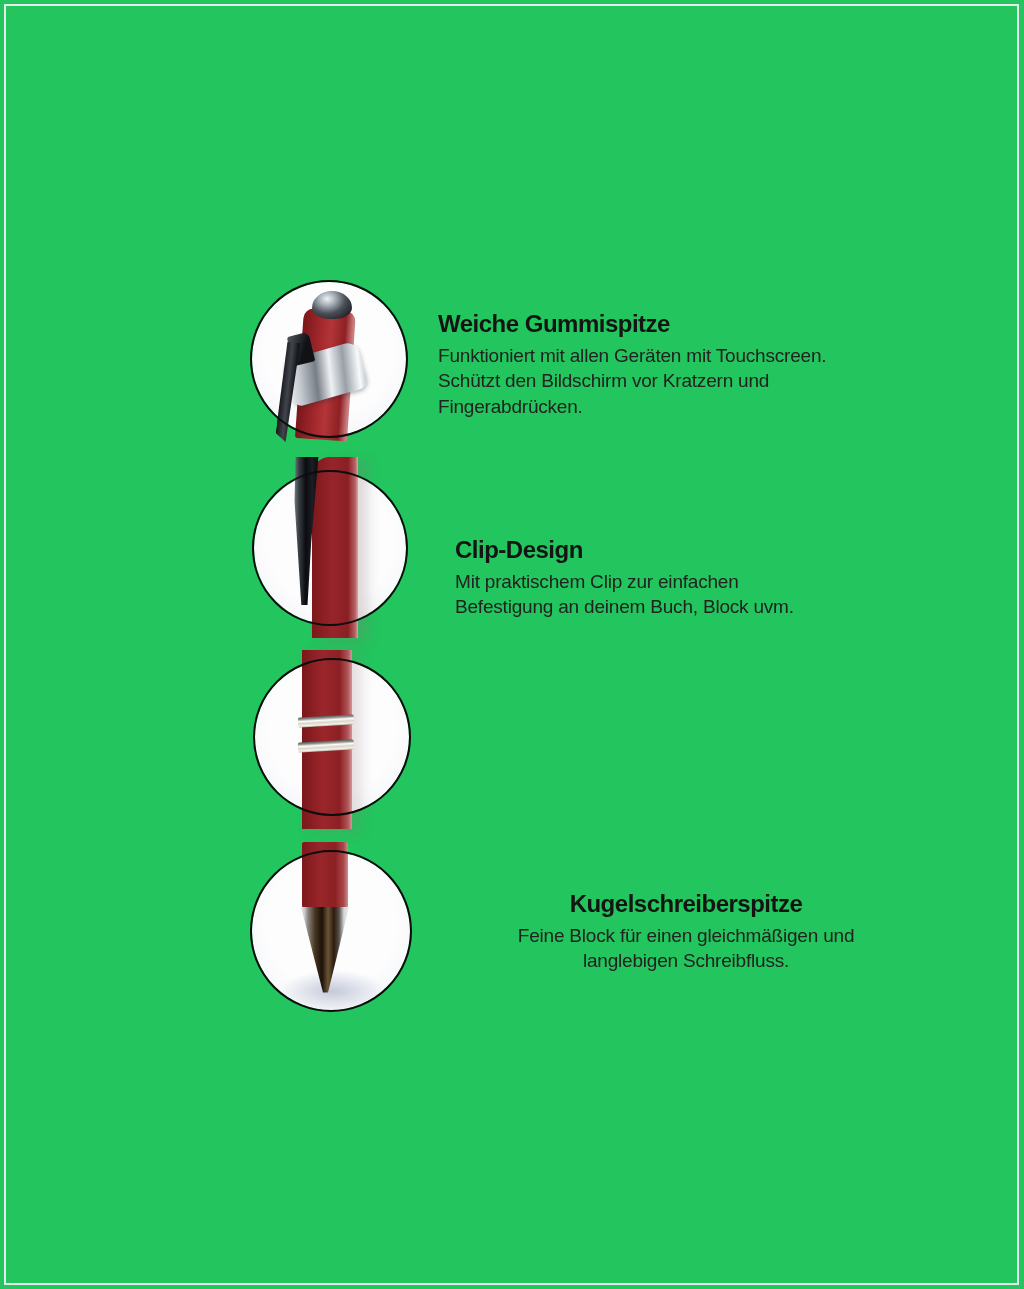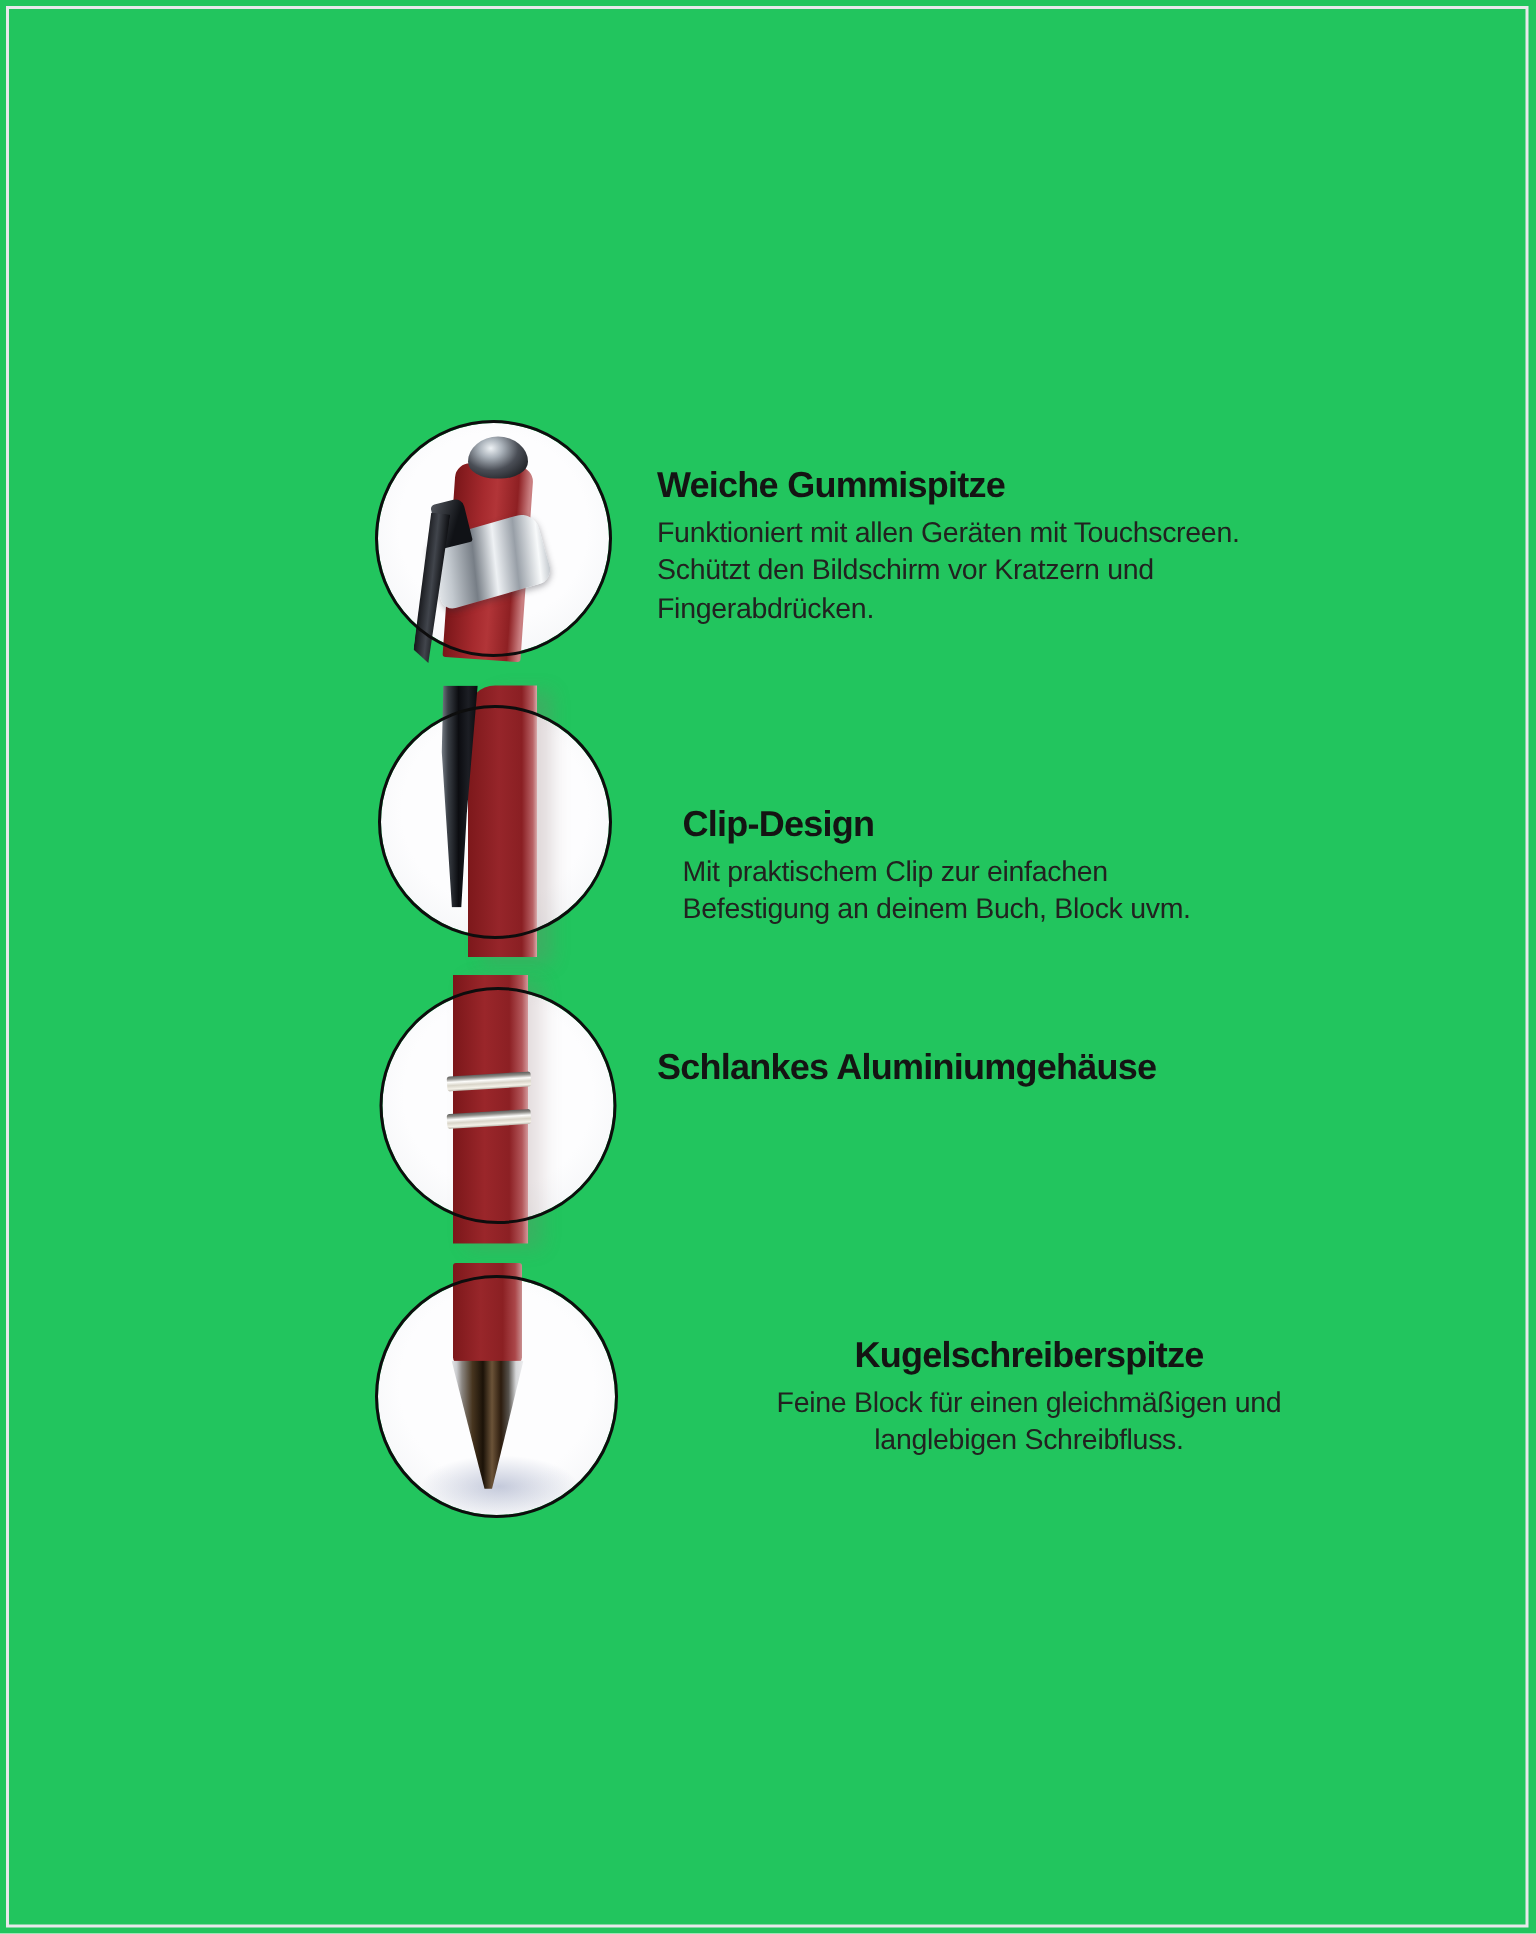--- a/index.html
+++ b/index.html
@@ -136,21 +136,20 @@
   </div>
 
   <figure class="circle-wrap" style="left:253px;top:658px;width:158px;height:158px;">
     <div class="cbg"></div>
     <div class="pen p-body3"></div>
     <div class="pen p-ring1"></div>
     <div class="pen p-ring2"></div>
     <div class="ring"></div>
   </figure>
   <div class="copy" style="left:438px;top:697px;">
-    <h2>Schlankes Aluminiumgehäuse</h2>
   </div>
 
   <figure class="circle-wrap" style="left:250px;top:850px;width:162px;height:162px;">
     <div class="cbg">
       <div class="pen p-shadow4"></div>
     </div>
     <div class="pen p-body4"></div>
     <div class="pen p-cone"></div>
     <div class="ring"></div>
   </figure>

